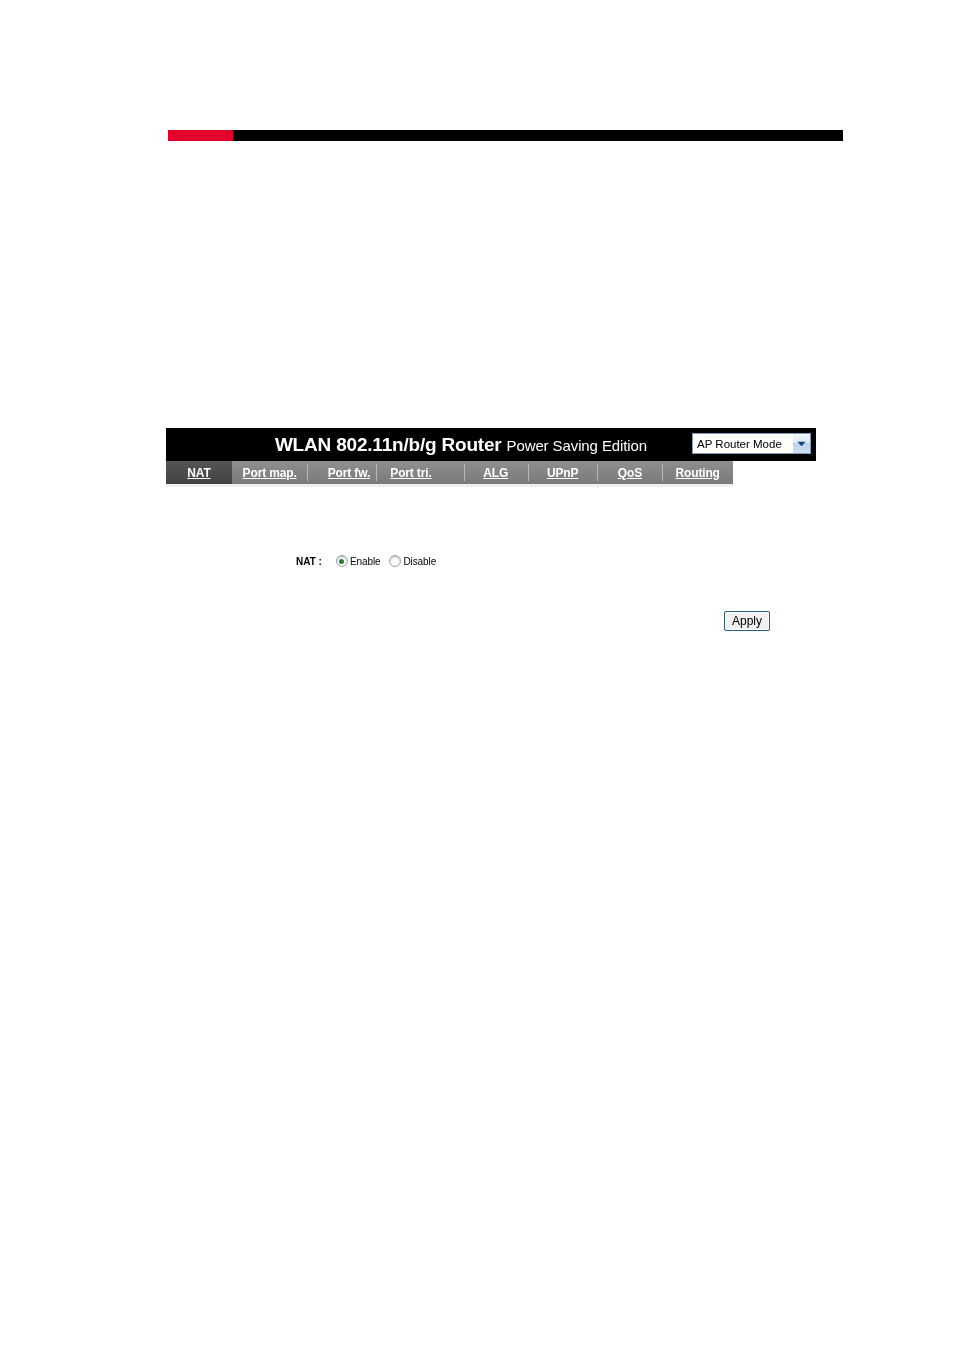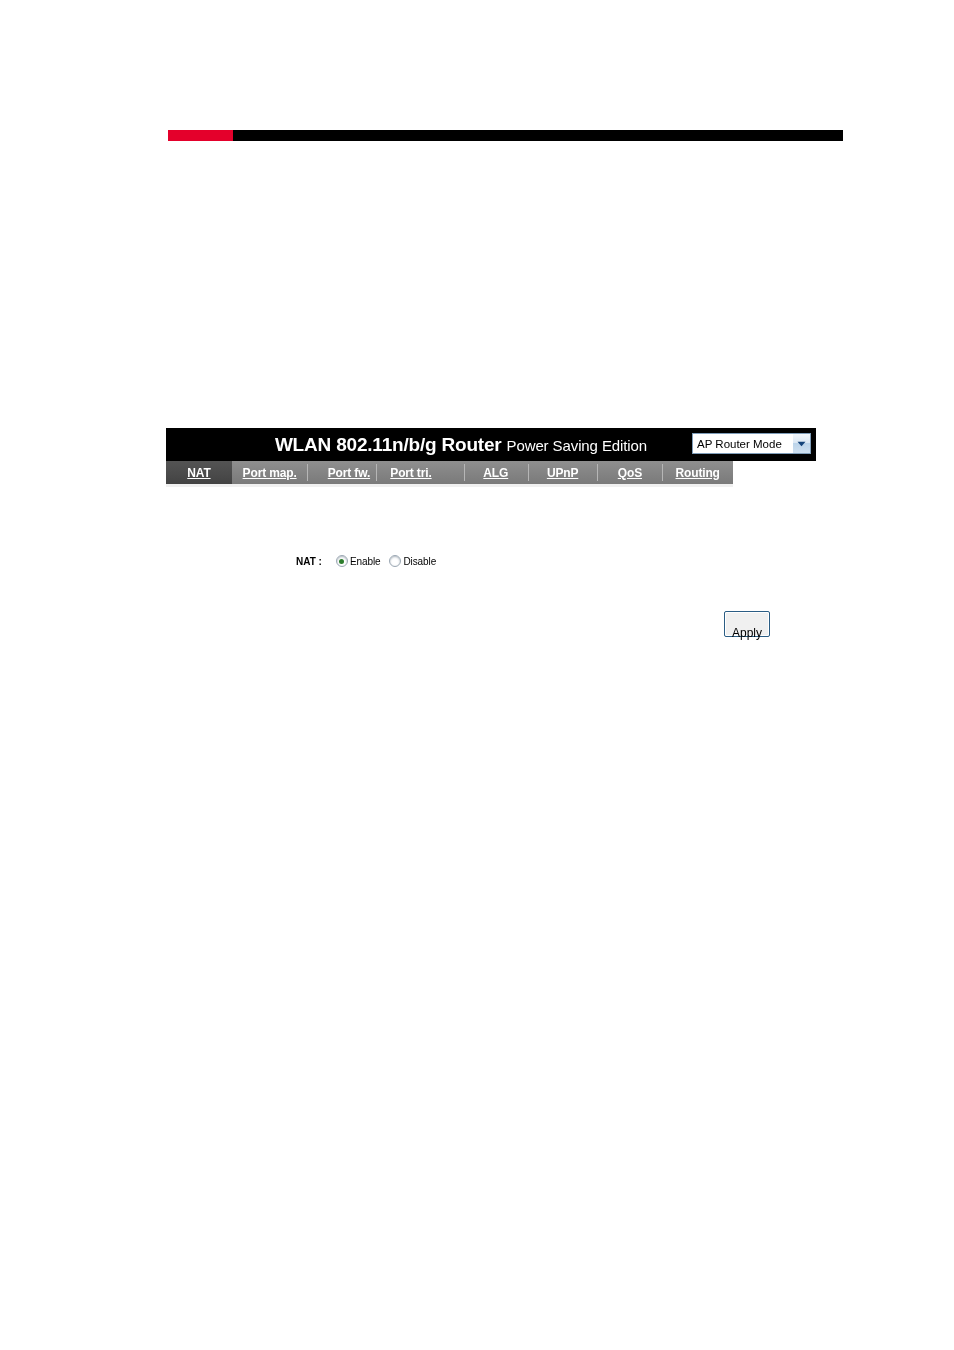--- a/index.html
+++ b/index.html
@@ -229,21 +229,21 @@
 
   .apply-row {
     margin-top: 44px;
     display: flex;
     justify-content: flex-end;
     padding-right: 46px;
   }
   .apply-button {
     min-width: 46px;
     height: 20px;
-    padding: 12px 7px;
+    padding: 0 7px;
     background: #f0f0f0;
     border: 1px solid #2b5d84;
     border-radius: 2px;
     box-shadow: inset 0 0 0 1px #ffffff;
     font-family: "Liberation Sans", sans-serif;
     font-size: 12px;
     color: #000000;
     line-height: 18px;
     text-align: center;
     cursor: pointer;

